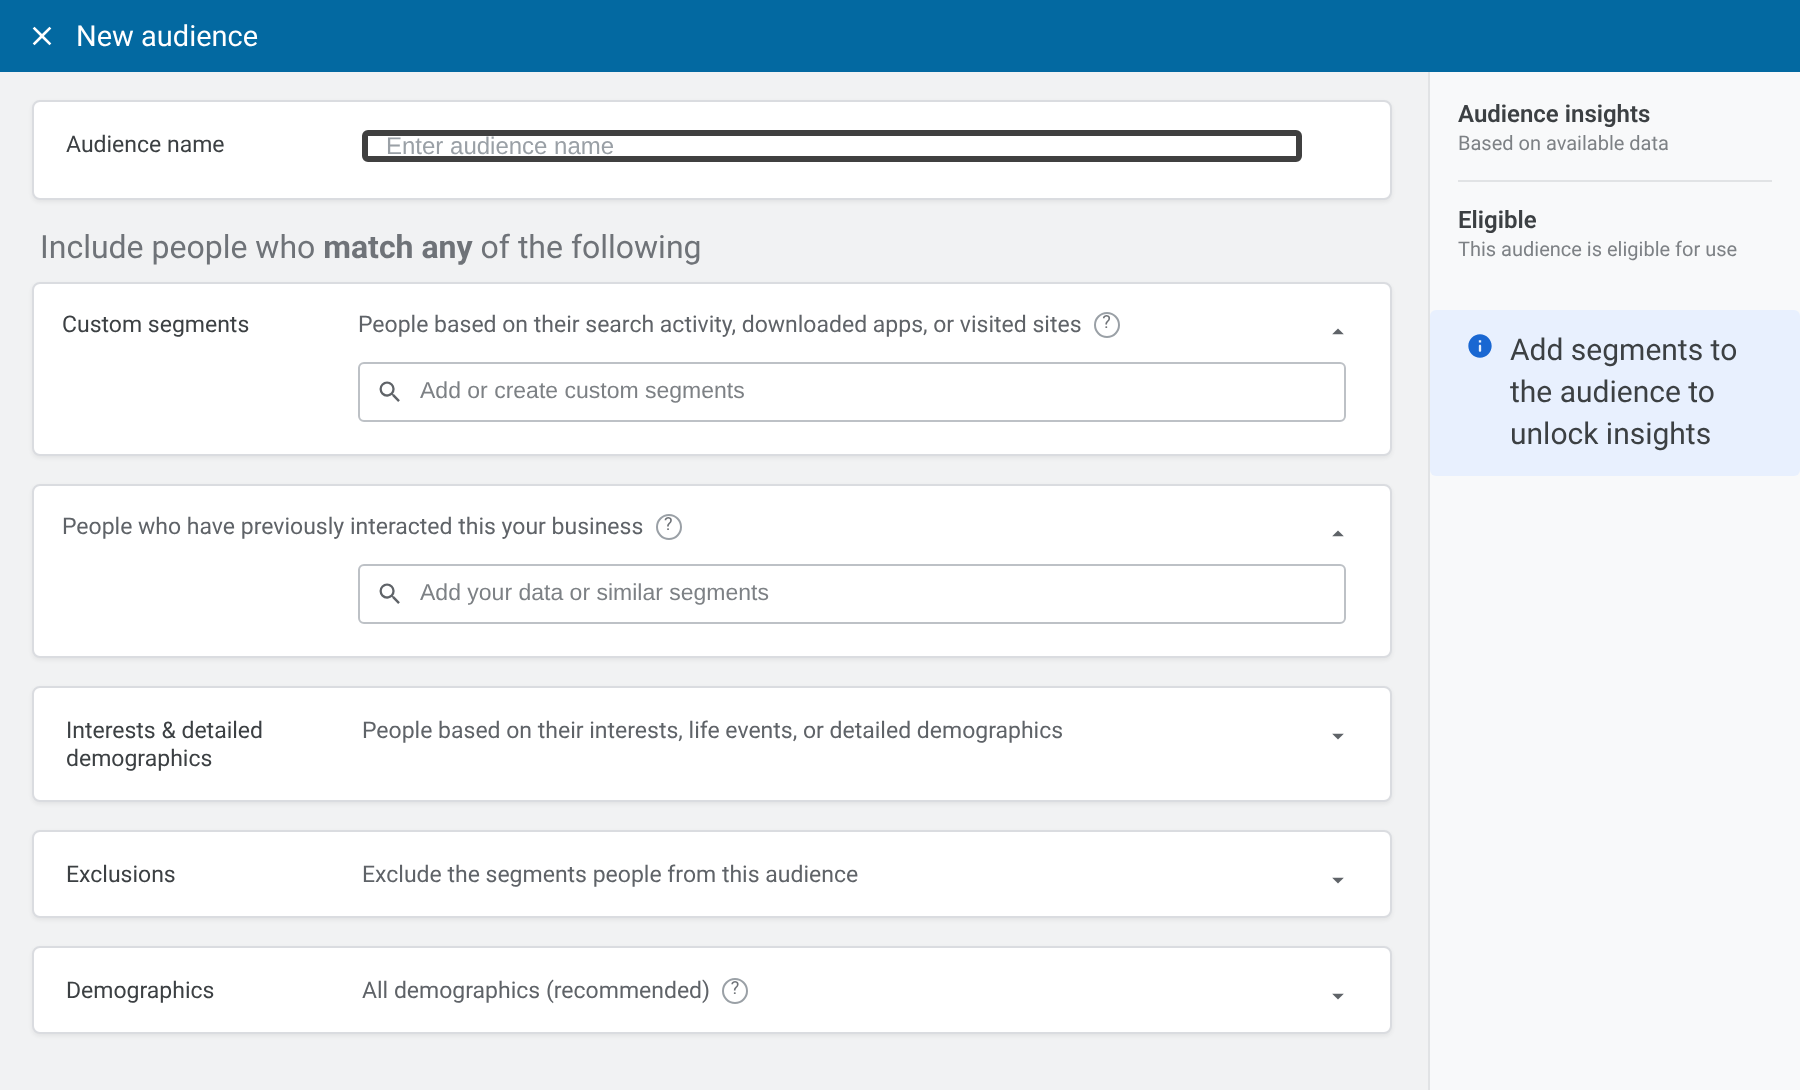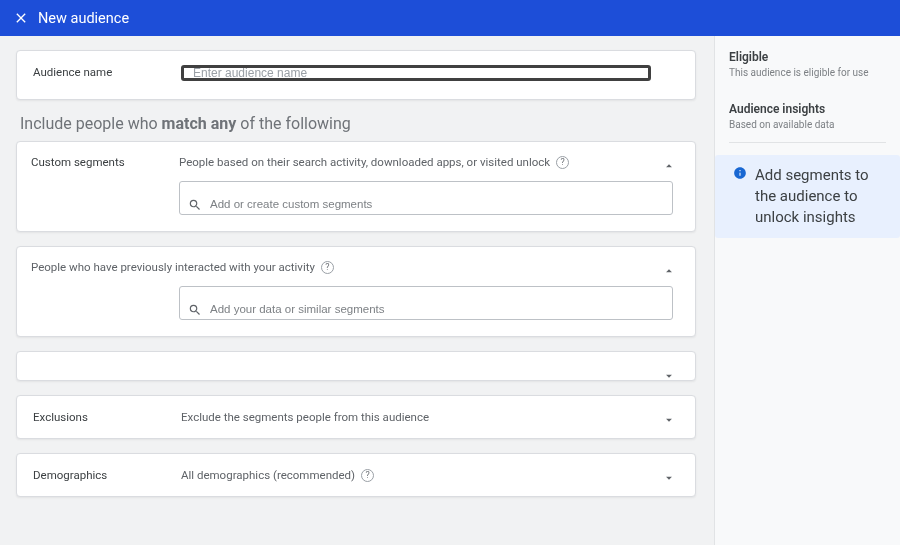--- a/index.html
+++ b/index.html
@@ -5,21 +5,21 @@
   * { box-sizing: border-box; margin: 0; padding: 0; }
   html, body { width: 900px; height: 545px; overflow: hidden; }
   body {
     font-family: Roboto, Arial, sans-serif;
     background: #f1f2f3;
     color: #3c4043;
     font-size: 12px;
   }
   .header {
     height: 36px;
-    background: #1d4ed8;
+    background: #0369a1;
     display: flex;
     align-items: center;
     padding: 0 10px;
   }
   .header .close {
     width: 22px; height: 22px;
     display: flex; align-items: center; justify-content: center;
     color: #fff; font-size: 18px; margin-right: 6px; cursor: pointer;
   }
   .header .title { color: #fff; font-size: 14.5px; font-weight: 400; }
@@ -70,23 +70,23 @@
   .section-card.collapsed { padding: 14px 16px; }
   .desc { font-size: 11.5px; color: #5f6368; display: flex; align-items: center; gap: 6px; }
   .help {
     width: 13px; height: 13px; border: 1px solid #9aa0a6; border-radius: 50%;
     display: inline-flex; align-items: center; justify-content: center;
     font-size: 9px; color: #6f7378; line-height: 1;
   }
 
   .search-wrap { margin-top: 12px; margin-left: 148px; margin-right: 8px; }
   .search-box {
-    display: flex; align-items: flex-start;
+    display: flex; align-items: center;
     border: 1px solid #bdc1c6; border-radius: 3px;
-    height: 30px; padding: 16px 8px; gap: 8px;
+    height: 30px; padding: 4px 8px; gap: 8px;
   }
   .search-box svg { width: 14px; height: 14px; fill: #5f6368; flex-shrink: 0; }
   .search-box input {
     border: none; outline: none; flex: 1; font-size: 11.5px; color: #3c4043;
   }
   .search-box input::placeholder { color: #7d8185; }
 
   .chevron {
     position: absolute; right: 18px; top: 16px;
     width: 16px; height: 16px; display: flex; align-items: center; justify-content: center;
@@ -137,21 +137,21 @@
     <div class="muted-heading">
       <span>Include people who </span><b>match any</b><span> of the following</span>
     </div>
 
     <div class="card section-card">
       <div class="row">
         <div class="label-col">
           <div class="panel-label">Custom segments</div>
         </div>
         <div class="desc">
-          <span>People based on their search activity, downloaded apps, or visited unlock</span>
+          <span>People based on their search activity, downloaded apps, or visited sites</span>
           <span class="help">?</span>
         </div>
       </div>
       <div class="chevron up">
         <svg viewBox="0 0 24 24">
             <path d="M7 10l5 5 5-5z"></path>
           </svg>
       </div>
       <div class="search-wrap">
         <div class="search-box">
@@ -159,40 +159,49 @@
               <path d="M15.5 14h-.79l-.28-.27A6.471 6.471 0 0016 9.5 6.5 6.5 0 109.5 16c1.61 0 3.09-.59 4.23-1.57l.27.28v.79L19 20.49 20.49 19 15.5 14zm-6 0C7.01 14 5 11.99 5 9.5S7.01 5 9.5 5 14 7.01 14 9.5 11.99 14 9.5 14z"></path>
             </svg>
           <input type="text" placeholder="Add or create custom segments" style="">
         </div>
       </div>
     </div>
 
     <div class="card section-card">
       <div class="row">
         <div class="desc">
-          <span>People who have previously interacted with your activity</span>
+          <span>People who have previously interacted this your business</span>
           <span class="help">?</span>
         </div>
       </div>
       <div class="chevron up">
         <svg viewBox="0 0 24 24">
             <path d="M7 10l5 5 5-5z"></path>
           </svg>
       </div>
       <div class="search-wrap">
         <div class="search-box">
           <svg viewBox="0 0 24 24">
               <path d="M15.5 14h-.79l-.28-.27A6.471 6.471 0 0016 9.5 6.5 6.5 0 109.5 16c1.61 0 3.09-.59 4.23-1.57l.27.28v.79L19 20.49 20.49 19 15.5 14zm-6 0C7.01 14 5 11.99 5 9.5S7.01 5 9.5 5 14 7.01 14 9.5 11.99 14 9.5 14z"></path>
             </svg>
           <input type="text" placeholder="Add your data or similar segments" style="">
         </div>
       </div>
     </div>
 
     <div class="card section-card collapsed">
+      <div class="row">
+        <div class="label-col">
+          <div class="panel-label">Interests &amp; detailed</div>
+          <div class="panel-label">demographics</div>
+        </div>
+        <div class="desc">
+          <span>People based on their interests, life events, or detailed demographics</span>
+        </div>
+      </div>
       <div class="chevron">
         <svg viewBox="0 0 24 24">
             <path d="M7 10l5 5 5-5z"></path>
           </svg>
       </div>
     </div>
 
 
     <div class="card section-card collapsed">
       <div class="row">
@@ -224,27 +233,27 @@
       <div class="chevron">
         <svg viewBox="0 0 24 24">
             <path d="M7 10l5 5 5-5z"></path>
           </svg>
       </div>
     </div>
 
   </div>
 
   <div class="side">
+    <div class="group">
+      <h3>Audience insights</h3>
+      <div class="sub">Based on available data</div>
+    </div>
     <div class="group" style="border-bottom:none;">
       <h3>Eligible</h3>
       <div class="sub">This audience is eligible for use</div>
-    </div>
-    <div class="group">
-      <h3>Audience insights</h3>
-      <div class="sub">Based on available data</div>
     </div>
     <div class="info-box">
       <svg viewBox="0 0 24 24">
           <path d="M12 2C6.48 2 2 6.48 2 12s4.48 10 10 10 10-4.48 10-10S17.52 2 12 2zm0 15c-.55 0-1-.45-1-1v-4c0-.55.45-1 1-1s1 .45 1 1v4c0 .55-.45 1-1 1zm1-8h-2V7h2v2z"></path>
         </svg>
       <span>Add segments to the audience to unlock insights</span>
     </div>
   </div>
 </div>
 

